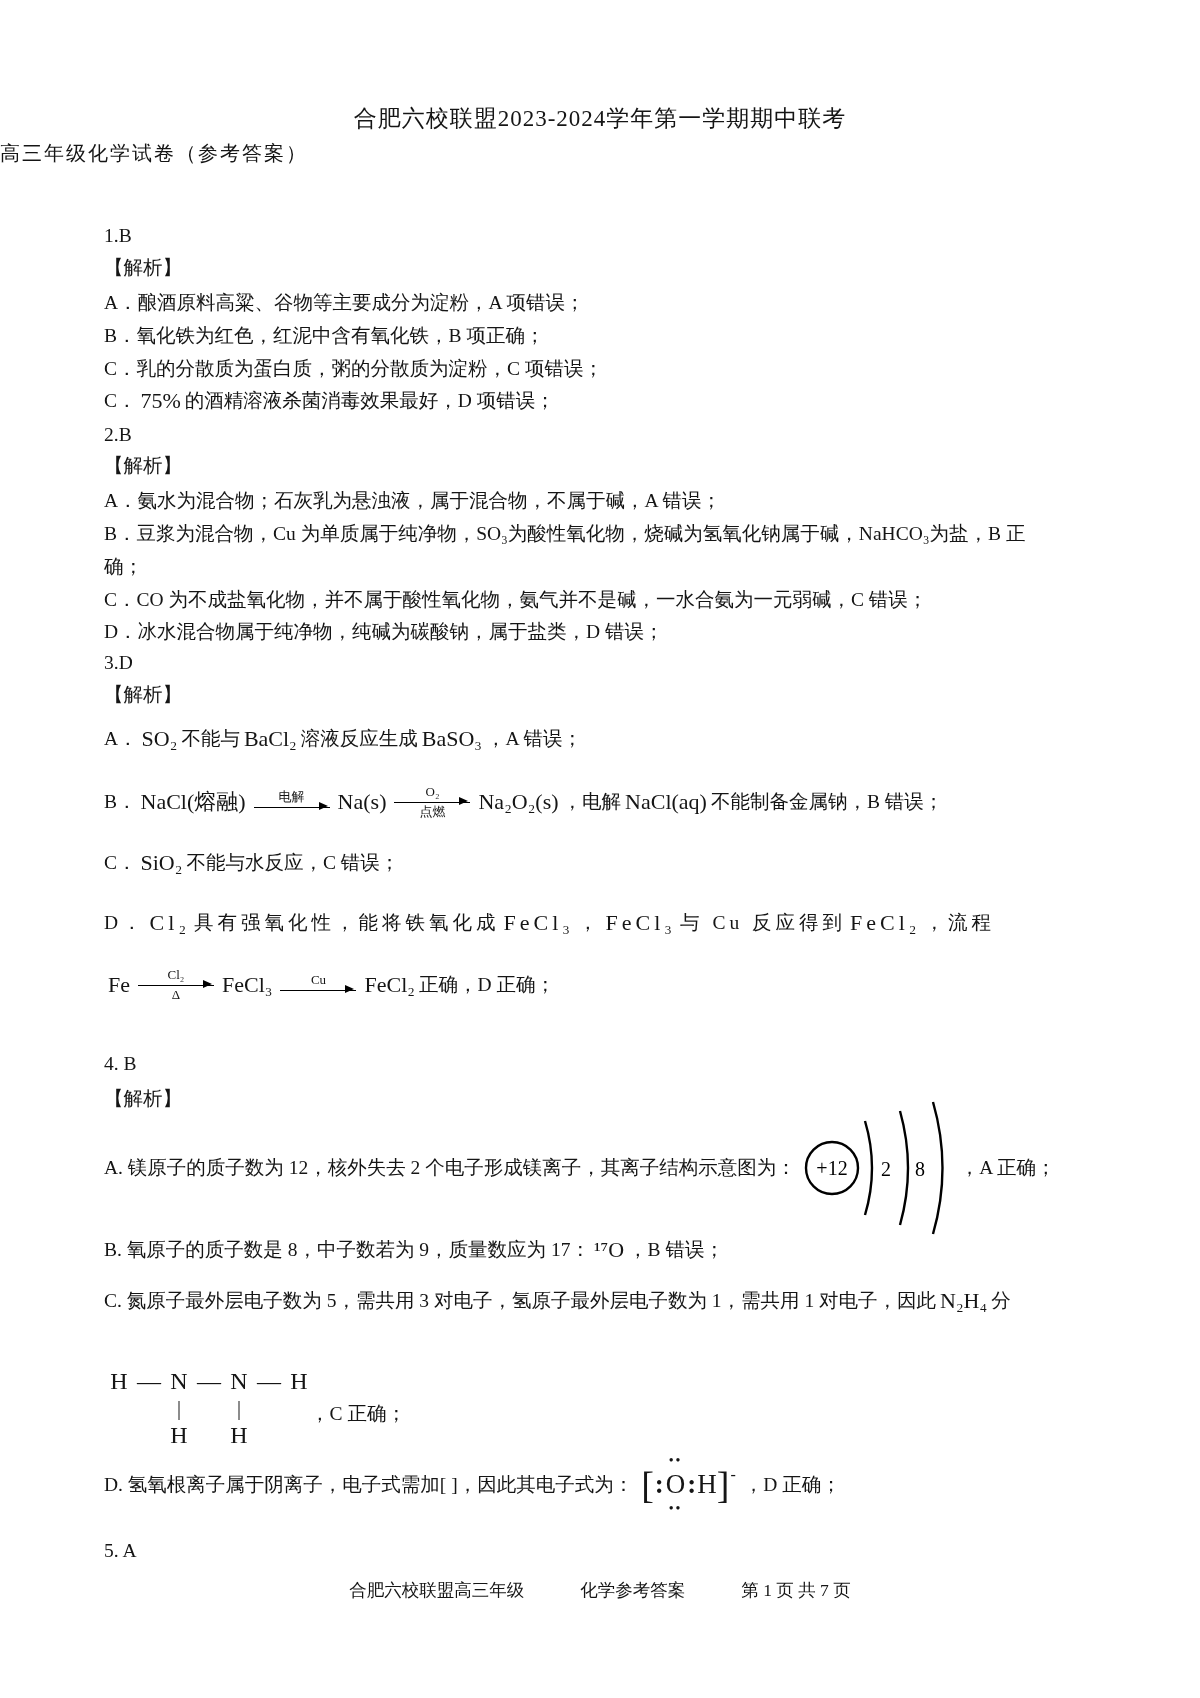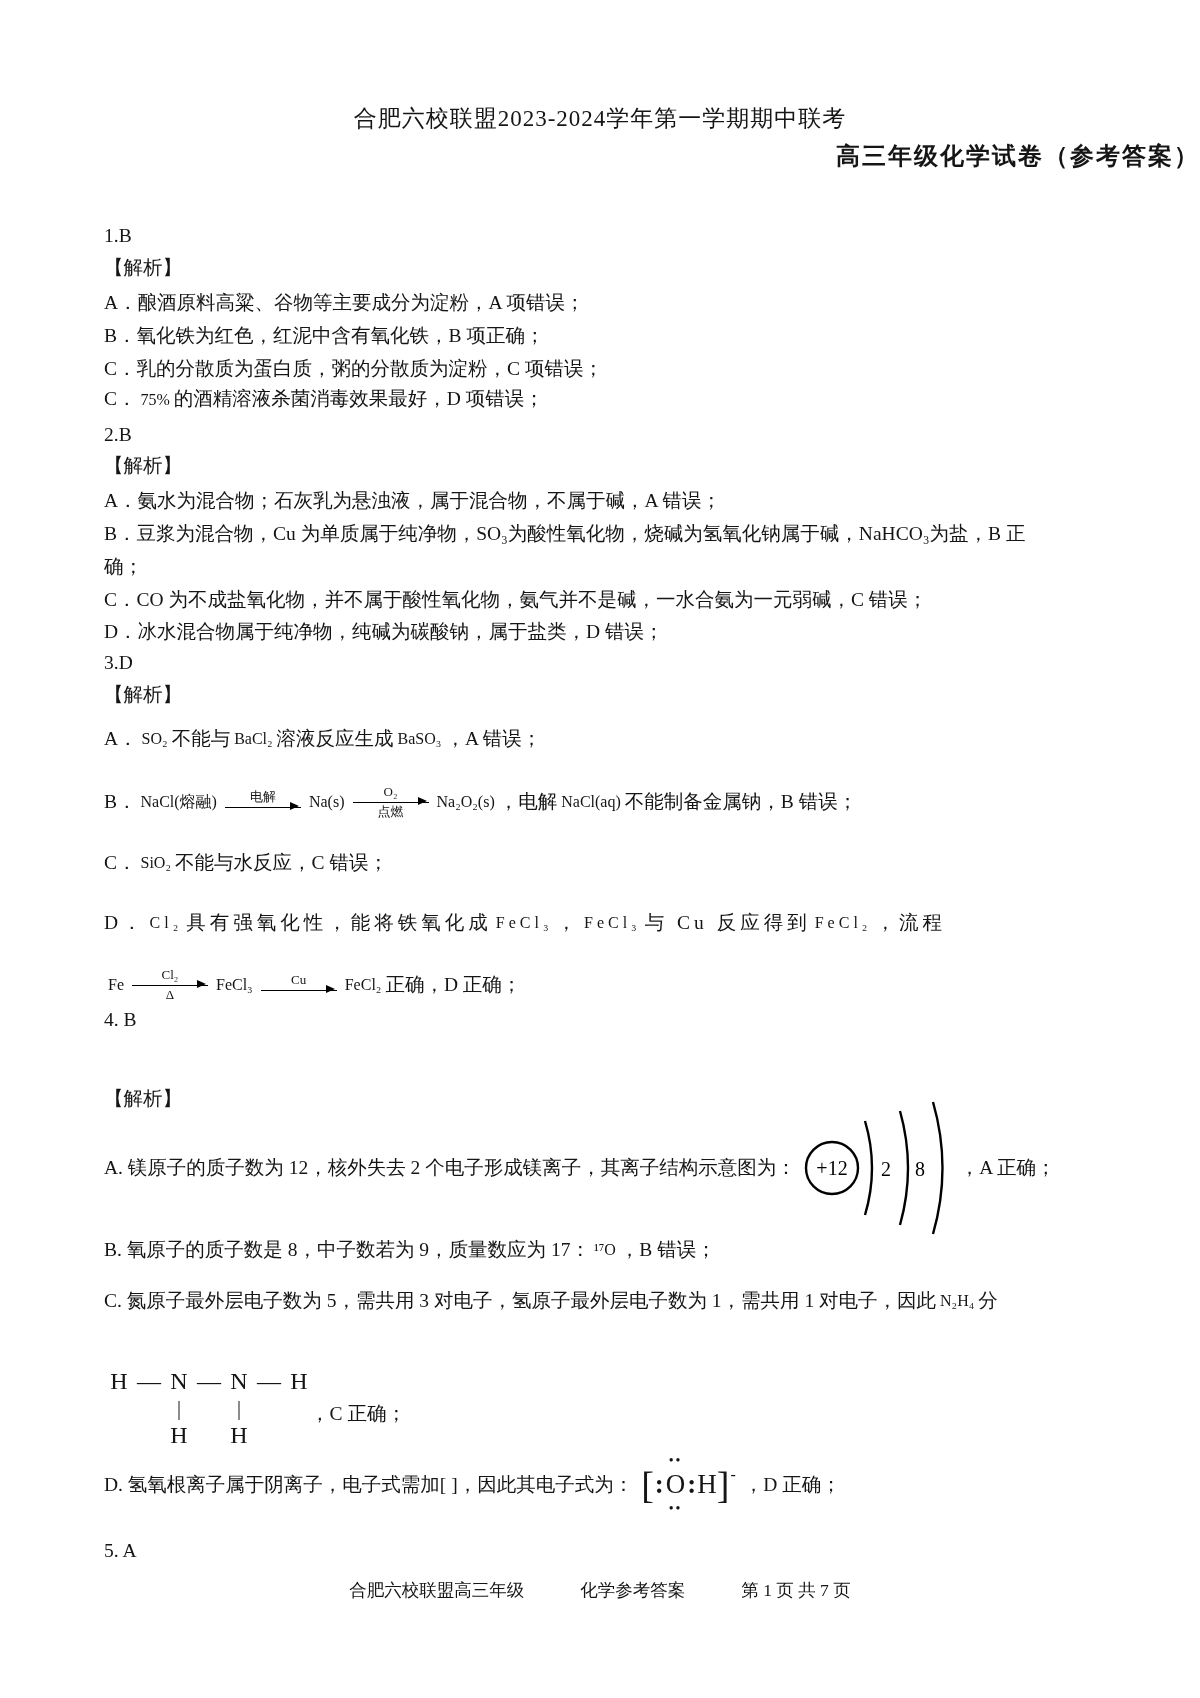--- a/index.html
+++ b/index.html
@@ -3,25 +3,25 @@
 <meta charset="utf-8">
 <style>
   html,body { margin:0; padding:0; background:#ffffff; }
   .page {
     position:relative; width:1200px; height:1698px; background:#ffffff;
     font-family:"Liberation Serif","DejaVu Serif",serif; color:#151515;
     overflow:hidden;
   }
   .title { position:absolute; top:103px; left:0; width:100%; text-align:center;
            font-size:23px; letter-spacing:1px; }
-  .subtitle { position:absolute; top:140px; left:0; width:100%; text-align:right;
-              font-size:24px; font-weight:bold; letter-spacing:2px; }
+  .subtitle { position:absolute; top:140px; left:0; width:100%; text-align:left;
+              font-size:20px; font-weight:normal; letter-spacing:2px; }
   .ln { position:absolute; left:104px; font-size:19.5px; white-space:nowrap; line-height:1.45; }
   .flex { display:flex; align-items:center; }
-  .fm { font-size:16px; margin:0 4px; }
+  .fm { font-size:22px; margin:0 4px; }
   .sp-wide { letter-spacing:4px; }
   
   .rxn { display:inline-flex; flex-direction:column; align-items:center; justify-content:center;
          vertical-align:middle; margin:0 4px; min-width:76px; }
   .rxn-top { font-size:13px; line-height:1.15;text-align:right; }
   .rxn-line { width:100%; align-self:stretch; height:0; border-top:1.7px solid #000;
               position:relative; margin:2px 0; }
   .rxn-line::after { content:""; position:absolute; right:-2px; top:-5.6px; width:0; height:0;
                      border:4.8px solid transparent; border-left:9px solid #000; }
   .rxn-bottom { font-size:13px; line-height:1.15; min-height:4px; }
@@ -136,21 +136,21 @@
     <span class="fm">FeCl₃</span>
     <span class="rxn">
       <span class="rxn-top">Cu</span>
       <span class="rxn-line"></span>
       <span class="rxn-bottom"></span>
     </span>
     <span class="fm">FeCl₂</span>
     <span>正确，D 正确；</span>
   </div>
 
-  <div class="ln" style="top:1006px">4. B</div>
+  <div class="ln" style="top:1050px">4. B</div>
   <div class="ln" style="top:1085px">【解析】</div>
 
   <div class="ln flex" style="top:1098px;height:140px">
     <span>A. 镁原子的质子数为 12，核外失去 2 个电子形成镁离子，其离子结构示意图为：</span>
     <svg class="ion-svg" viewBox="0 0 152 138" width="152" height="138">
       <circle class="ion-circle" cx="30" cy="69" r="26"></circle>
       <text class="ion-num" x="30" y="76" text-anchor="middle">+12</text>
       <path class="ion-arc" d="M63,22 Q77,69 63,116"></path>
       <text class="ion-num" x="84" y="77" text-anchor="middle">2</text>
       <path class="ion-arc" d="M98,12 Q114,69 98,126"></path>

